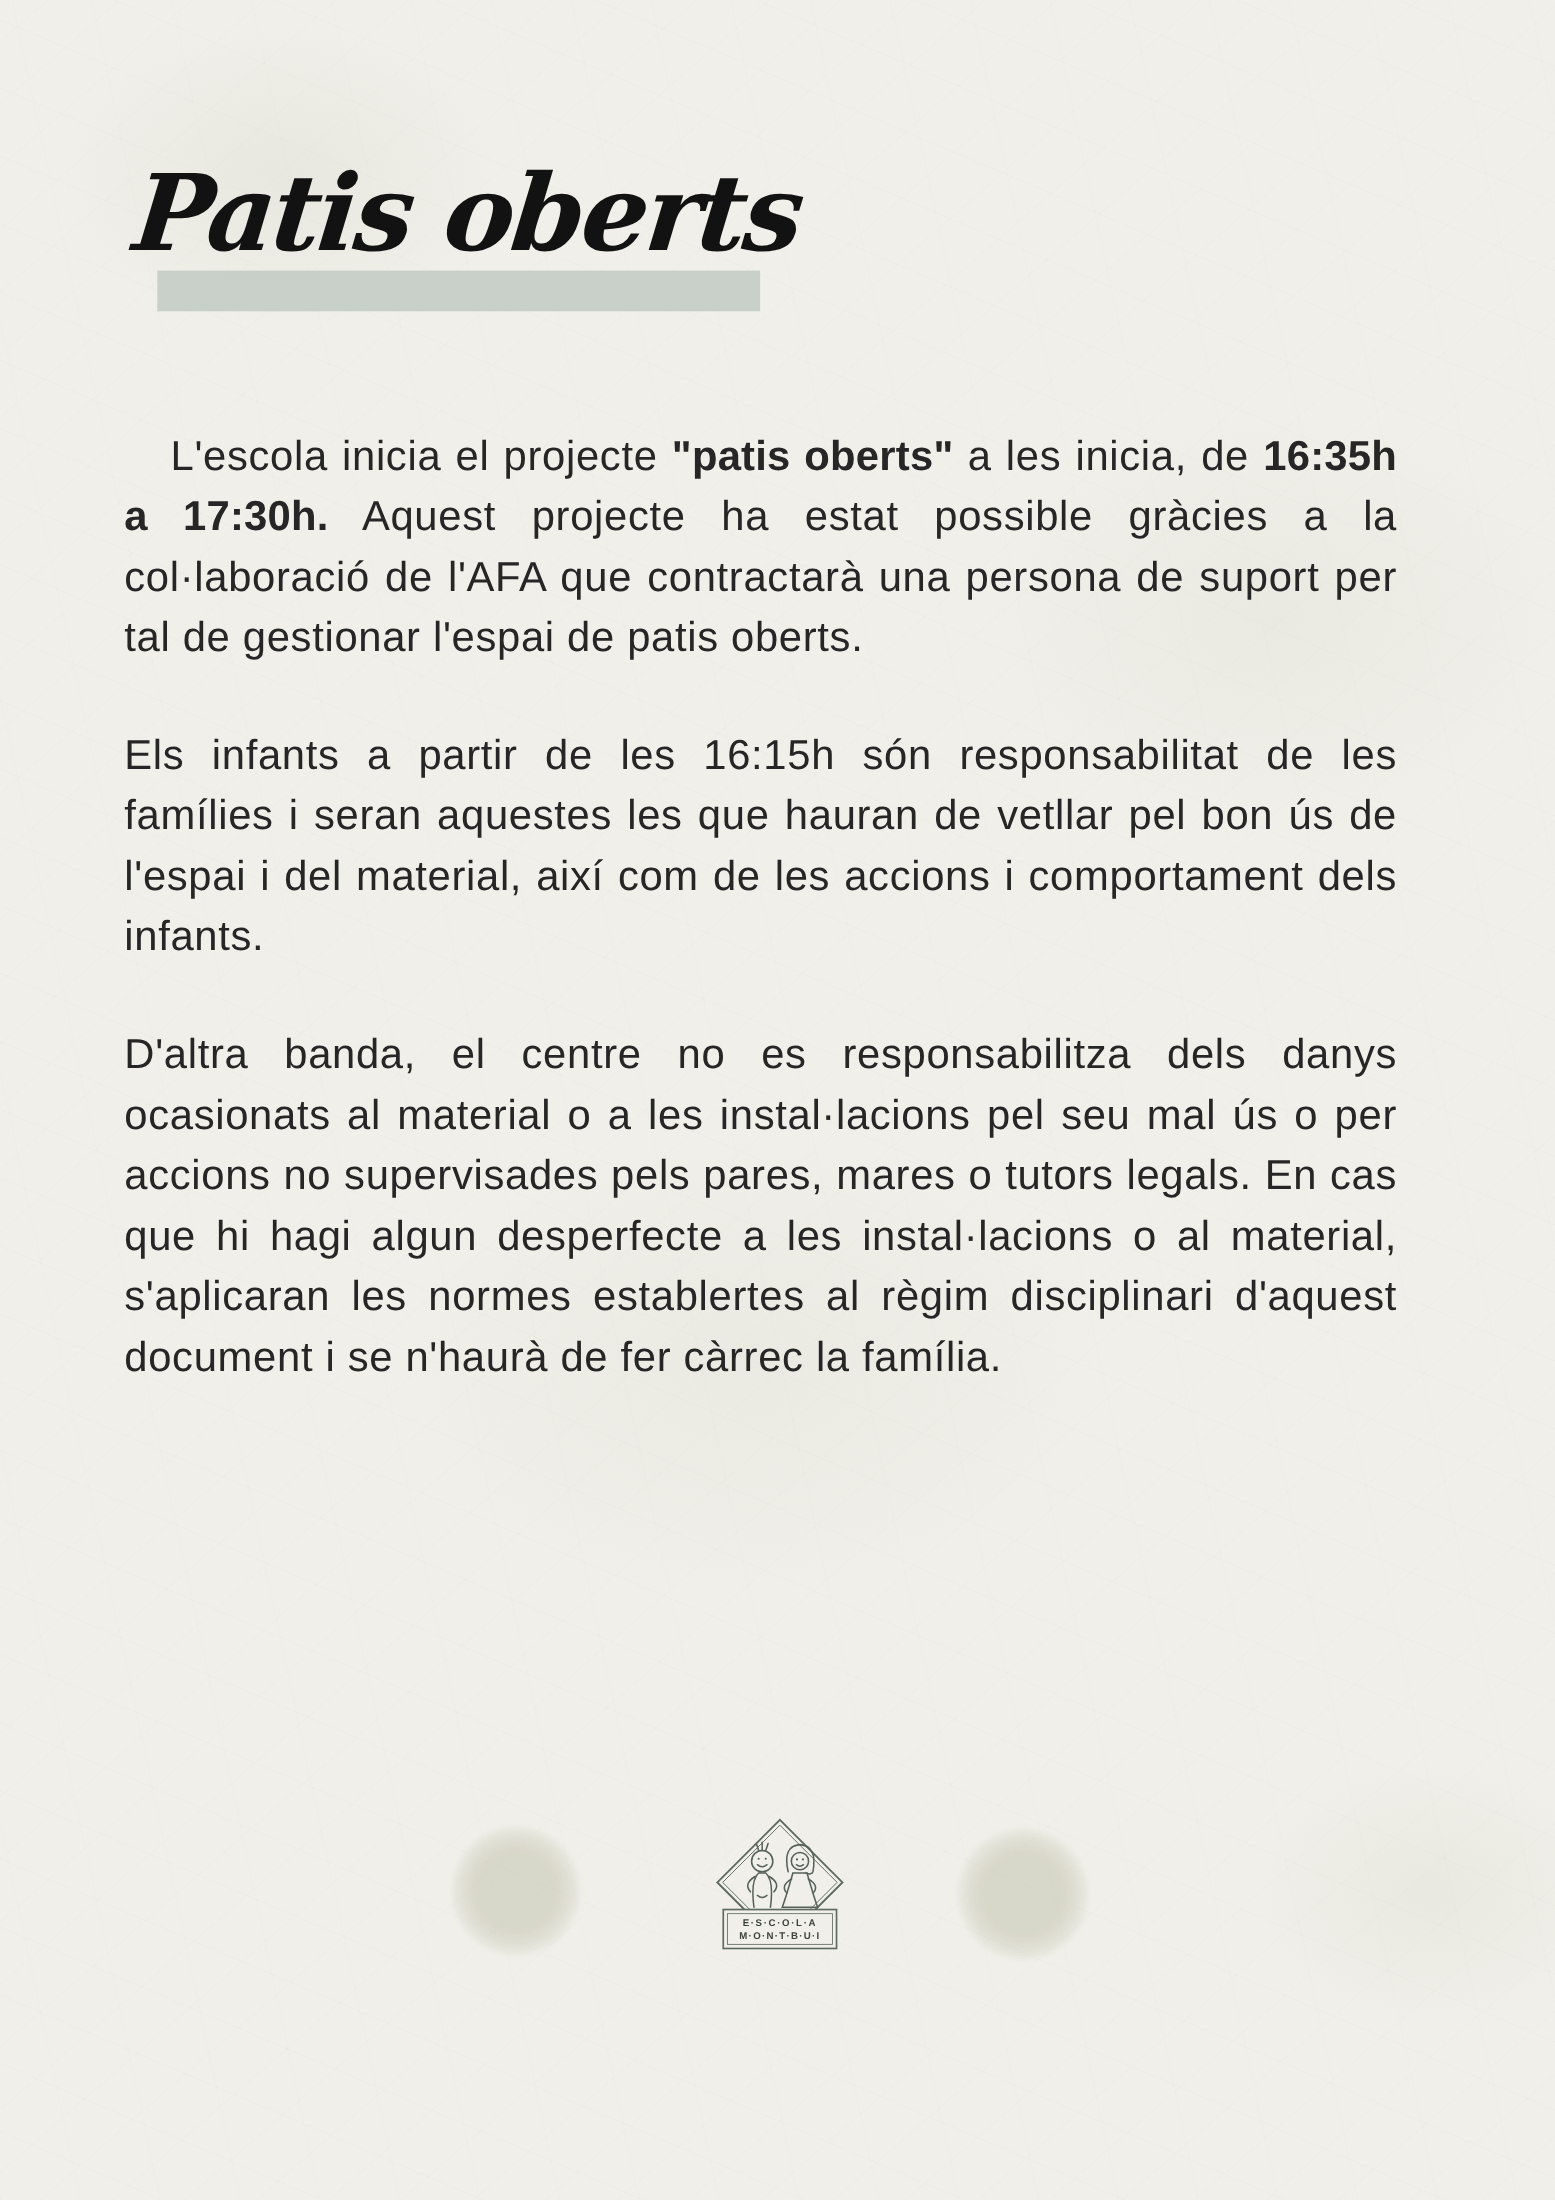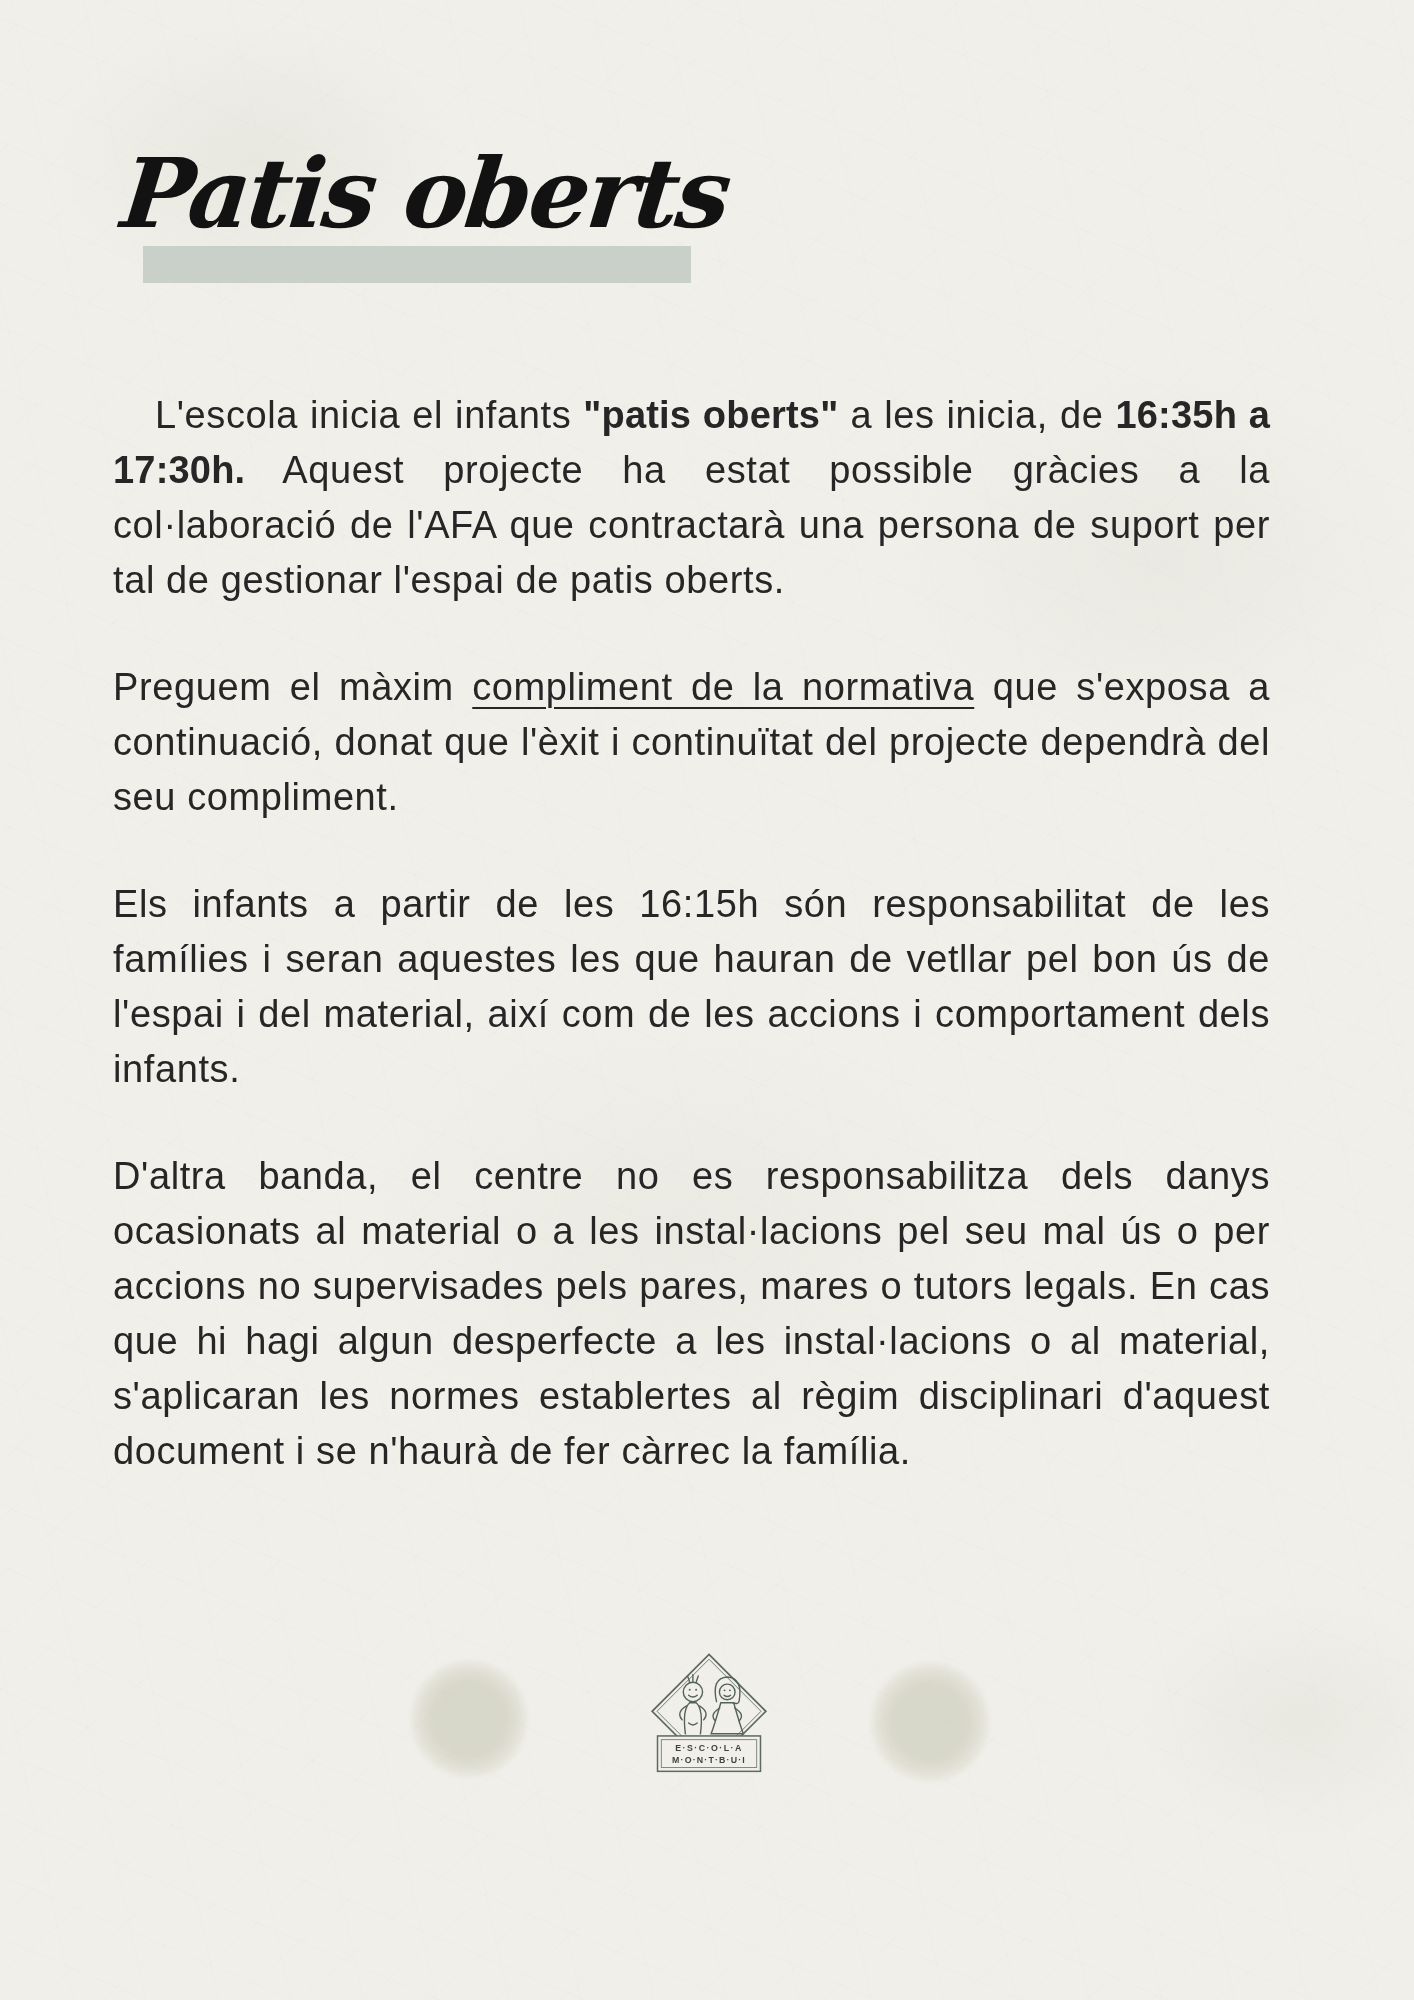--- a/index.html
+++ b/index.html
@@ -86,22 +86,21 @@
 <body>
 
 <div class="page">
 
   <div class="title-wrap">
     <div class="title-highlight"></div>
     <div class="title-text">Patis oberts</div>
   </div>
 
   <div class="body-text">
-      <p class="para indent"><span>L'escola inicia el infants </span><span class="b">"patis oberts"</span><span> a les inicia, de </span><span class="b">16:35h a 17:30h.</span><span> Aquest projecte ha estat possible gràcies a la col·laboració de l'AFA que contractarà una persona de suport per tal de gestionar l'espai de patis oberts.</span></p>
-      <p class="para"><span>Preguem el màxim </span><span class="u">compliment de la normativa</span><span> que s'exposa a continuació, donat que l'èxit i continuïtat del projecte dependrà del seu compliment.</span></p>
+      <p class="para indent"><span>L'escola inicia el projecte </span><span class="b">"patis oberts"</span><span> a les inicia, de </span><span class="b">16:35h a 17:30h.</span><span> Aquest projecte ha estat possible gràcies a la col·laboració de l'AFA que contractarà una persona de suport per tal de gestionar l'espai de patis oberts.</span></p>
       <p class="para"><span>Els infants a partir de les 16:15h són responsabilitat de les famílies i seran aquestes les que hauran de vetllar pel bon ús de l'espai i del material, així com de les accions i comportament dels infants.</span><br></p>
       <p class="para"><span>D'altra banda, el centre no es responsabilitza dels danys ocasionats al material o a les instal·lacions pel seu mal ús o per accions no supervisades pels pares, mares o tutors legals. En cas que hi hagi algun desperfecte a les instal·lacions o al material, s'aplicaran les normes establertes al règim disciplinari d'aquest document i se n'haurà de fer càrrec la família.</span></p>
     </div>
 
   <div class="stain s1"></div>
   <div class="stain s2"></div>
 
   <div class="logo">
     <svg viewBox="0 0 110 130">
       <g stroke="#5d6a5d" fill="none" stroke-width="1.6">

